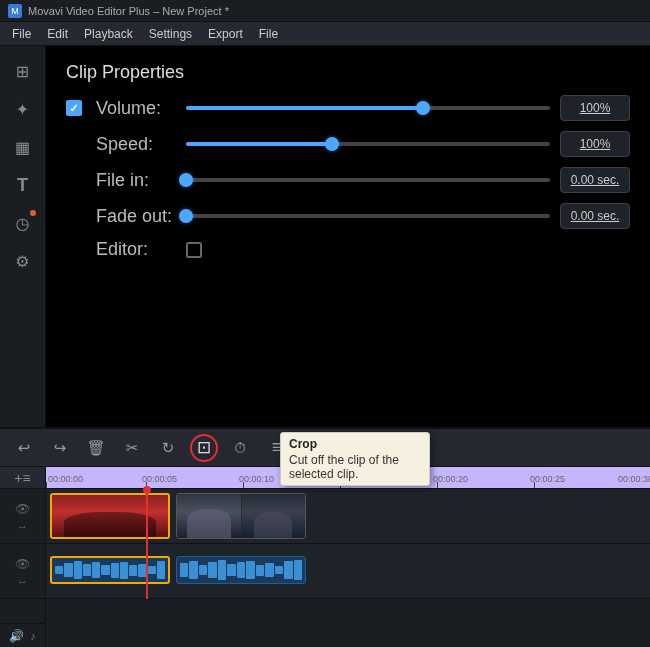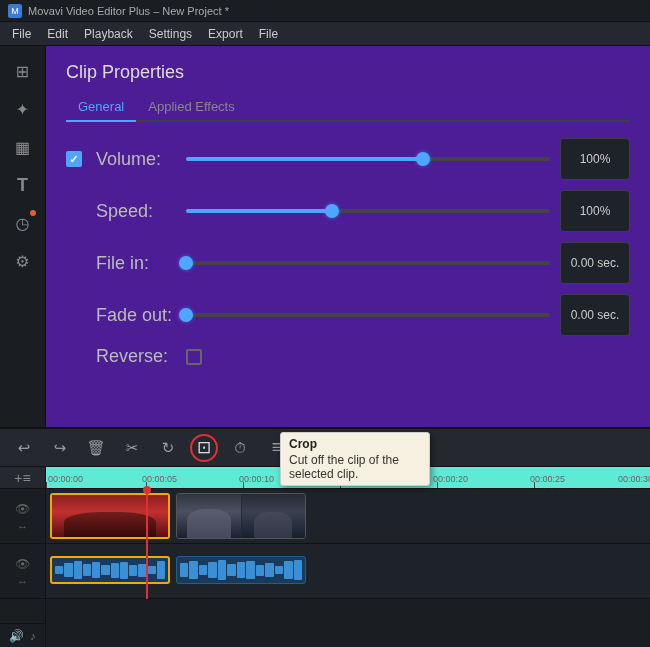--- a/index.html
+++ b/index.html
@@ -90,21 +90,21 @@
       width: 6px; height: 6px;
       background: #e06030;
       border-radius: 50%;
       position: absolute;
       top: 4px; right: 4px;
     }
 
     
     .properties-panel {
       flex: 1;
-      background: #4c1d95;
+      background: #000000;
       padding: 16px 20px;
     }
     .panel-title {
       font-size: 18px;
       color: #ddd;
       font-weight: 400;
       margin-bottom: 12px;
     }
     .tabs {
       display: flex;
@@ -185,25 +185,26 @@
       position: absolute;
       top: 50%;
       transform: translate(-50%, -50%);
       box-shadow: 0 0 4px rgba(77,166,255,0.5);
     }
     .prop-value {
       width: 70px;
       background: #1e2229;
       border: 1px solid #3a3f4a;
       border-radius: 4px;
-      padding: 13px 8px;
+      padding: 5px 8px;
       text-align: center;
       color: #ccc;
       font-size: 12px;
       flex-shrink: 0;
+      text-decoration: underline;
     }
 
     
     .timeline-area {
       height: 220px;
       background: #1a1d22;
       border-top: 2px solid #111;
       display: flex;
       flex-direction: column;
     }
@@ -252,21 +253,21 @@
     }
     .tooltip-title {
       font-weight: bold;
       margin-bottom: 2px;
       color: #222;
     }
 
     
     .time-ruler {
       height: 22px;
-      background: #5eead4;
+      background: #c4b5fd;
       display: flex;
       align-items: flex-end;
       padding-bottom: 2px;
       position: relative;
       border-bottom: 1px solid #111;
     }
     .time-mark {
       position: absolute;
       font-size: 9px;
       color: #666;
@@ -348,24 +349,20 @@
       <span>◷</span>
     </div>
     <div class="sidebar-btn">
       <span>⚙</span>
     </div>
   </div>
 
   <div class="properties-panel">
     <div class="panel-title">Clip Properties</div>
 
-    <div class="tabs">
-      <div class="tab active">General</div>
-      <div class="tab">Applied Effects</div>
-    </div>
 
     <div class="prop-row">
       <div class="prop-checkbox">
         <span class="prop-checkbox-check">✓</span>
       </div>
       <div class="prop-label">Volume:</div>
       <div class="slider-container">
         <div class="slider-track">
           <div class="slider-fill" style="width: 65%;"></div>
           <div class="slider-thumb" style="left: 65%;"></div>
@@ -406,21 +403,21 @@
         <div class="slider-track">
           <div class="slider-fill" style="width: 0%;"></div>
           <div class="slider-thumb" style="left: 0%;"></div>
         </div>
       </div>
       <div class="prop-value">0.00 sec.</div>
     </div>
 
     <div class="prop-row">
       <div style="width:16px;margin-right:4px;flex-shrink:0;"></div>
-      <div class="prop-label">Reverse:</div>
+      <div class="prop-label">Editor:</div>
       <div class="prop-checkbox unchecked"></div>
     </div>
   </div>
 </div>
 
 <div class="timeline-area">
 
   <div class="timeline-toolbar">
     <div class="tl-btn">
       <span>↩</span>

